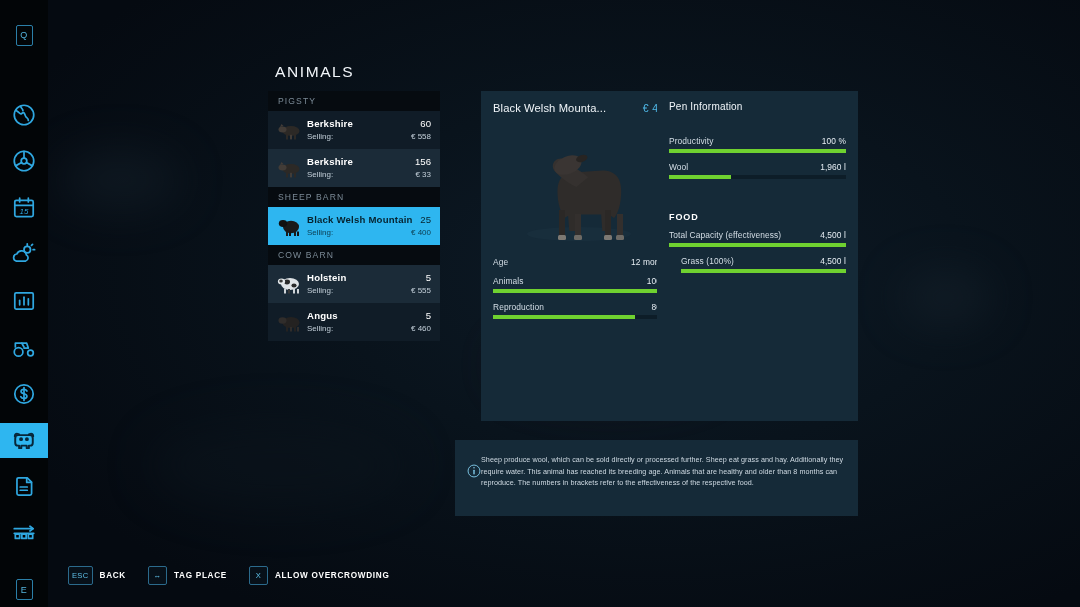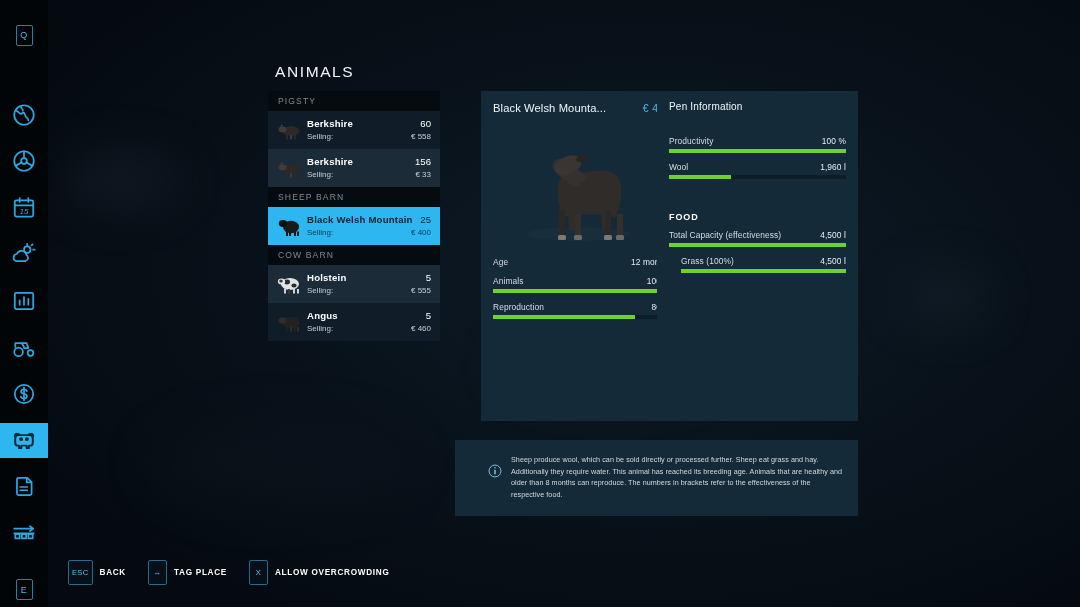--- a/index.html
+++ b/index.html
@@ -190,42 +190,40 @@
   }
   #conditions-label { padding-top: 10px; }
   #food-label { padding-top: 24px; }
 
   .indent { padding-left: 12px; }
 
   
   #info-inner {
     display: flex;
     padding: 14px 14px 0 12px;
-    gap: 9px;
-    margin-left: 21px;
   }
   #info-icon { flex: 0 0 14px; margin-top: 10px; }
   #info-icon svg { width: 14px; height: 14px; display: block; }
   #info-text {
     font-size: 7.2px;
     line-height: 1.62;
     color: #cfdae3;
     letter-spacing: .05px;
   }
 
   
   #hints {
     position: absolute;
     left: 68px; bottom: 22px;
     display: flex; align-items: center;
     gap: 22px;
   }
   .hint { display: flex; align-items: center; gap: 7px; }
   .keycap {
-    min-width: 19px; height: 25px;
+    min-width: 19px; height: 19px;
     padding: 0 3px;
     border: 1px solid #2b6a8c;
     border-radius: 2px;
     background: #071019;
     display: flex; align-items: center; justify-content: center;
     font-size: 7.6px;
     color: #5fc0e8;
     letter-spacing: .3px;
   }
   .hint-label {

